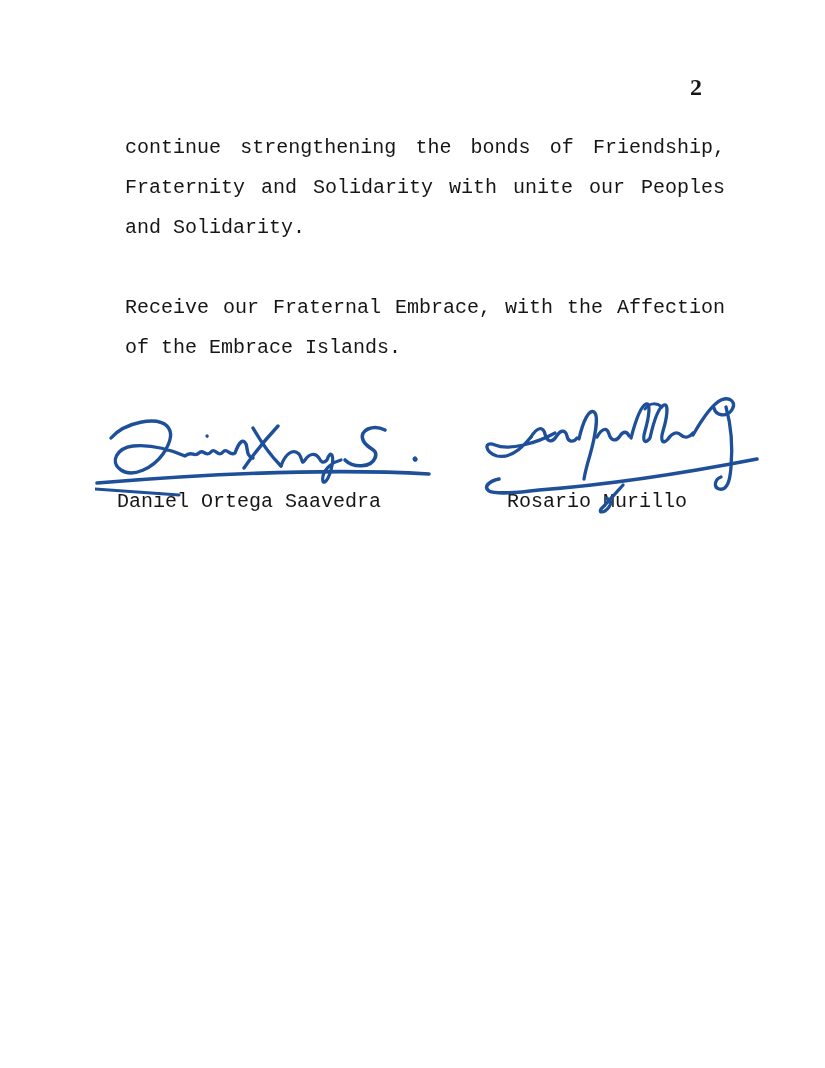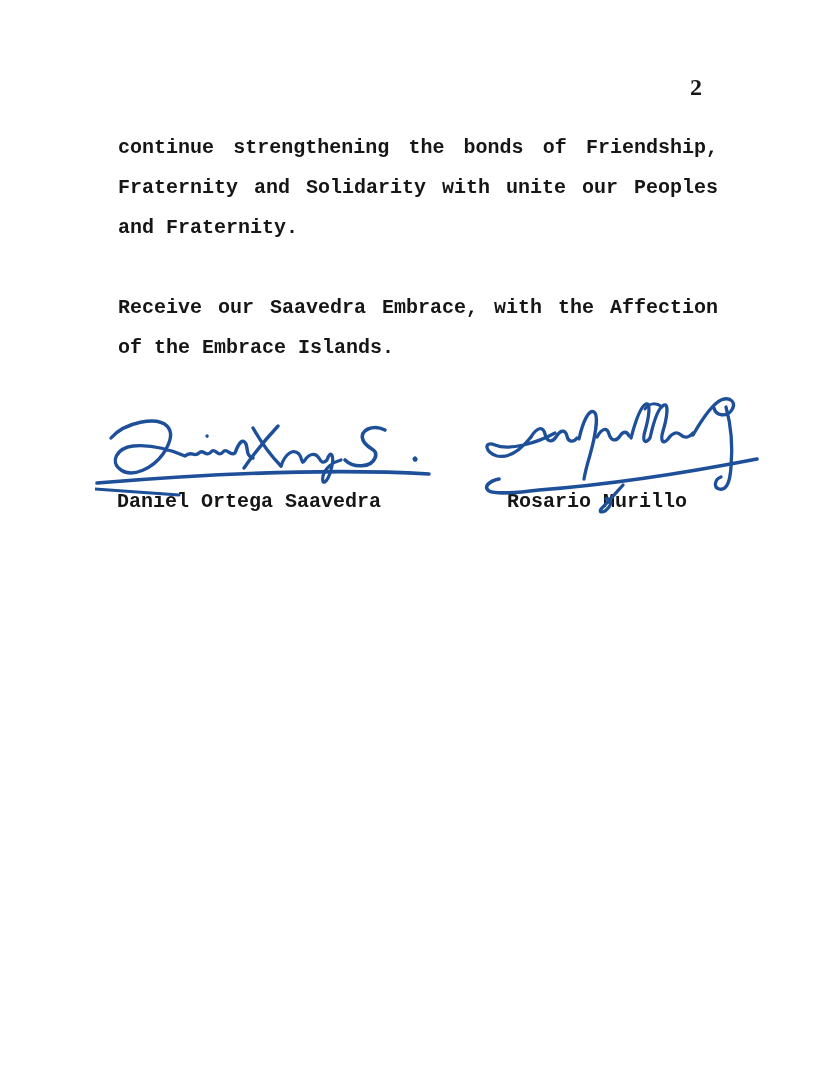--- a/index.html
+++ b/index.html
@@ -21,39 +21,39 @@
     position: absolute;
     top: 74px;
     left: 690px;
     font-family: "Liberation Serif", "DejaVu Serif", serif;
     font-weight: 700;
     font-size: 24px;
     color: var(--text);
   }
   .para {
     position: absolute;
-    left: 118px;
+    left: 125px;
     width: 600px;
-    font-weight: 700;
+    font-weight: 400;
     font-size: 20px;
     line-height: 40px;
     color: var(--text);
   }
   .para-1 { top: 128px; }
   .para-2 { top: 288px; }
   .line { height: 40px; white-space: nowrap; }
   .line.just {
     white-space: normal;
     text-align: justify;
     text-align-last: justify;
   }
   .signee-name {
     position: absolute;
     top: 489px;
-    font-weight: 700;
+    font-weight: 400;
     font-size: 20px;
     line-height: 26px;
     color: var(--text);
     white-space: nowrap;
   }
   .signee-name.left { left: 117px; }
   .signee-name.right { left: 507px; }
   .sig {
     position: absolute;
     pointer-events: none;
@@ -71,25 +71,25 @@
 </head>
 <body>
 
 <div class="page">
 
   <div class="page-number">2</div>
 
   <div class="para para-1">
     <div class="line just">continue strengthening the bonds of Friendship,</div>
     <div class="line just">Fraternity and Solidarity with unite our Peoples</div>
-    <div class="line">and Fraternity.</div>
+    <div class="line">and Solidarity.</div>
   </div>
 
   <div class="para para-2">
-    <div class="line just">Receive our Saavedra Embrace, with the Affection</div>
+    <div class="line just">Receive our Fraternal Embrace, with the Affection</div>
     <div class="line">of the Embrace Islands.</div>
   </div>
 
   <svg class="sig sig-left" width="350" height="100" viewBox="0 0 350 100" aria-hidden="true">
     <path stroke-width="3.4" d="M 16 40 C 30 24, 62 18, 72 28 C 78 34, 76 44, 68 56 C 58 70, 38 80, 26 72 C 14 64, 22 50, 38 48 C 58 46, 76 52, 90 58 C 97 52, 99 60, 104 55 C 108 50, 111 60, 116 54 C 120 49, 123 60, 128 54 C 132 49, 135 59, 140 55 C 144 44, 148 40, 151 46 C 153 51, 151 58, 158 60"></path>
     <path stroke-width="3.2" d="M 112 38 l 0.2 0.2"></path>
     <path stroke-width="3.4" d="M 149 70 C 160 54, 170 42, 183 28"></path>
     <path stroke-width="3.4" d="M 158 30 C 166 44, 175 57, 186 68"></path>
     <path stroke-width="3.2" d="M 186 68 C 190 56, 198 50, 204 56 C 208 61, 206 68, 210 62 C 214 56, 220 54, 224 60 C 226 64, 228 66, 232 62 C 236 50, 240 58, 236 72 C 232 86, 226 88, 228 78 C 230 70, 238 64, 246 62"></path>
     <path stroke-width="3.6" d="M 290 32 C 278 26, 264 32, 268 42 C 272 52, 284 50, 280 60 C 276 70, 258 70, 250 62"></path>

